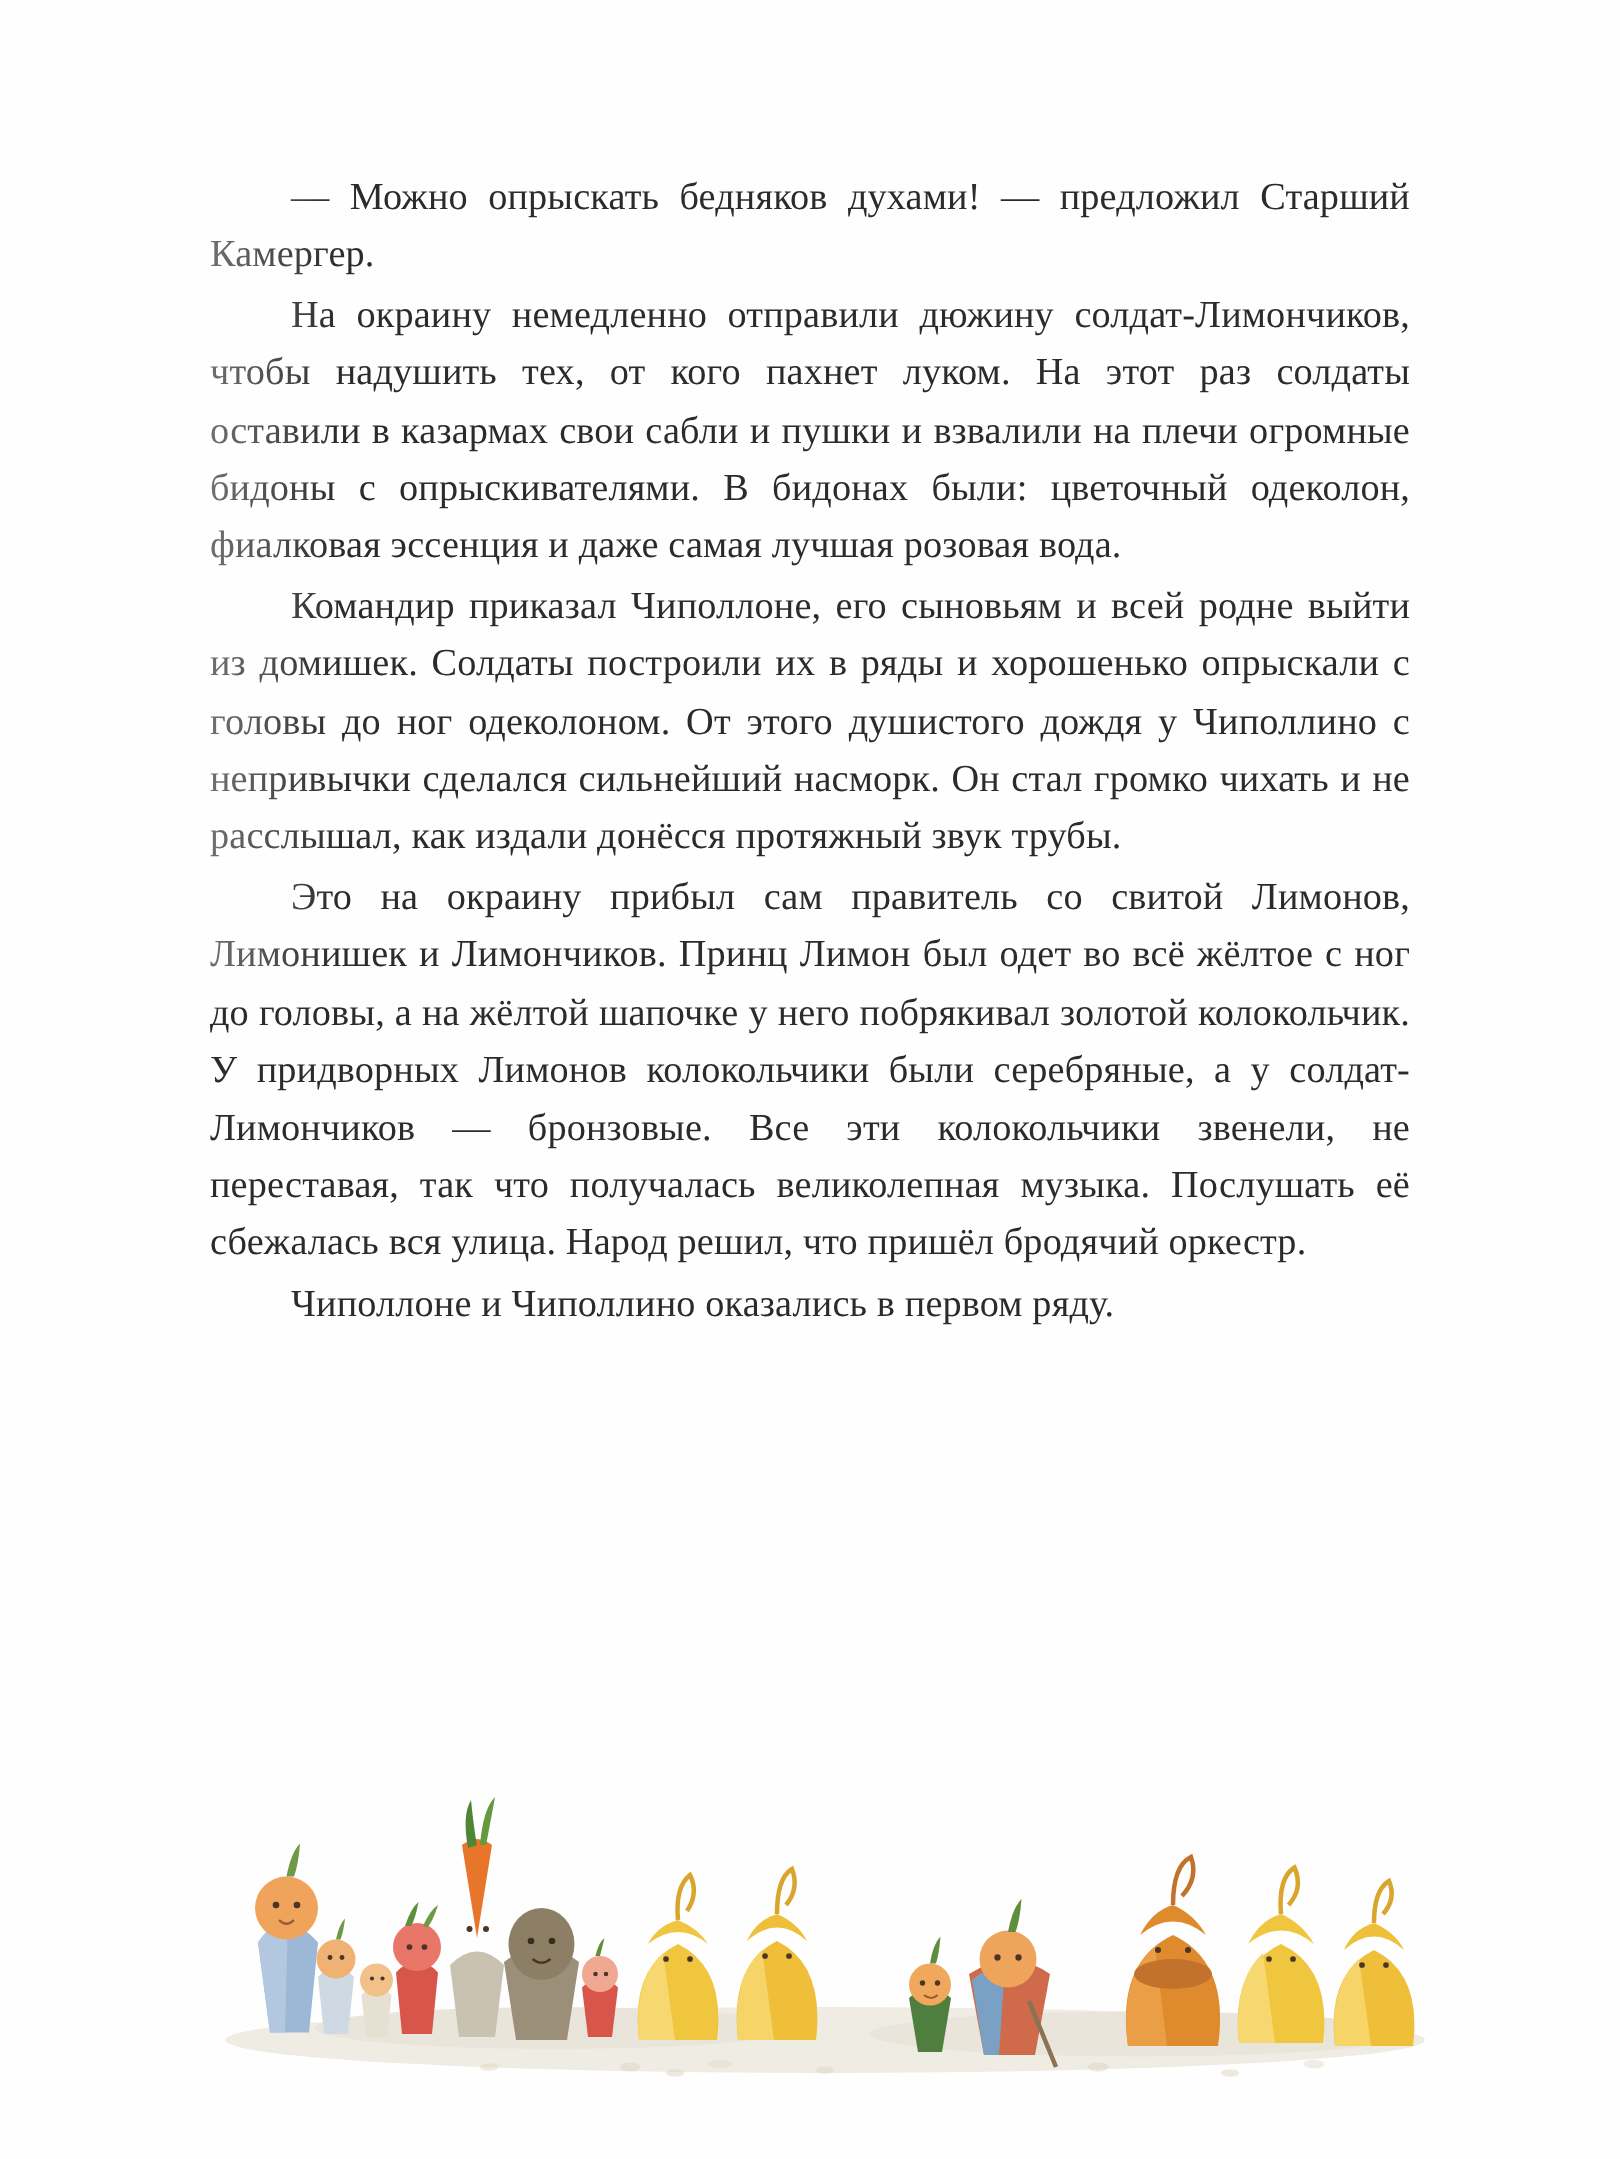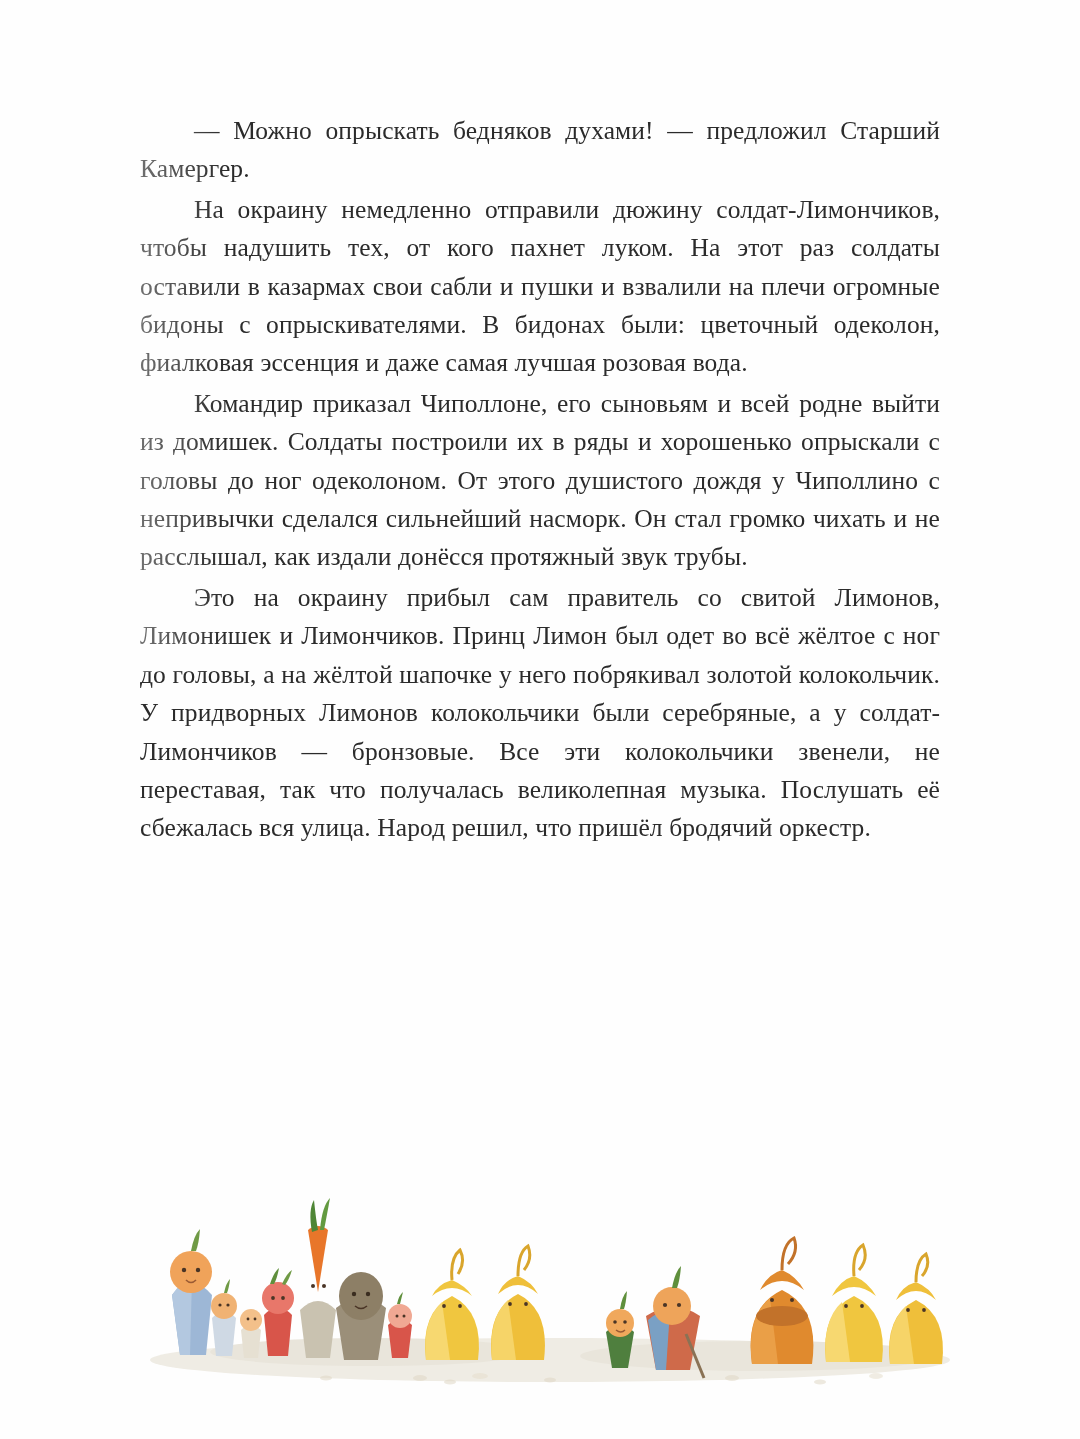--- a/index.html
+++ b/index.html
@@ -64,20 +64,21 @@
 </head>
 <body>
 
 <div class="page">
 
   <div class="text-block">
     <p class="para first">— Можно опрыскать бедняков духами! — предложил Старший Камергер.</p>
     <p class="para">На окраину немедленно отправили дюжину солдат-Лимончиков, чтобы надушить тех, от кого пахнет луком. На этот раз солдаты оставили в казармах свои сабли и пушки и взвалили на плечи огромные бидоны с опрыскивателями. В бидонах были: цветочный одеколон, фиалковая эссенция и даже самая лучшая розовая вода.</p>
     <p class="para">Командир приказал Чиполлоне, его сыновьям и всей родне выйти из домишек. Солдаты построили их в ряды и хорошенько опрыскали с головы до ног одеколоном. От этого душистого дождя у Чиполлино с непривычки сделался сильнейший насморк. Он стал громко чихать и не расслышал, как издали донёсся протяжный звук трубы.</p>
     <p class="para">Это на окраину прибыл сам правитель со свитой Лимонов, Лимонишек и Лимончиков. Принц Лимон был одет во всё жёлтое с ног до головы, а на жёлтой шапочке у него побрякивал золотой колокольчик. У придворных Лимонов колокольчики были серебряные, а у солдат-Лимончиков — бронзовые. Все эти колокольчики звенели, не переставая, так что получалась великолепная музыка. Послушать её сбежалась вся улица. Народ решил, что пришёл бродячий оркестр.</p>
+    <p class="para">Чиполлоне и Чиполлино оказались в первом ряду.</p>
   </div>
 
   <div class="fade-overlay"></div>
 
   <div class="illustration">
     <svg width="850" height="270" viewBox="0 0 850 270" xmlns="http://www.w3.org/2000/svg">
 
       <ellipse cx="430" cy="240" rx="400" ry="22" fill="#efece4"></ellipse>
       <ellipse cx="250" cy="232" rx="160" ry="14" fill="#e9e5db"></ellipse>
       <ellipse cx="640" cy="236" rx="180" ry="15" fill="#e9e5db"></ellipse>

